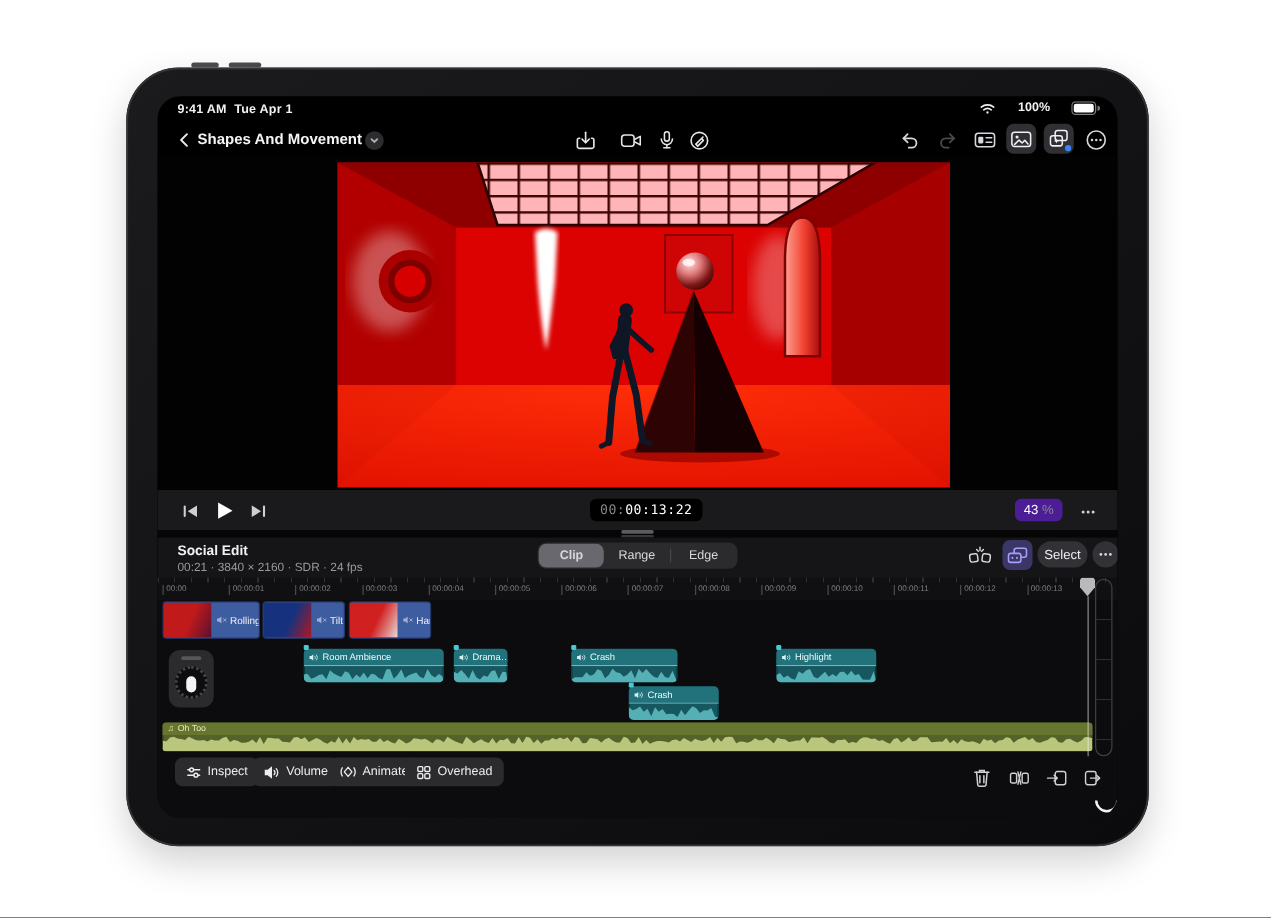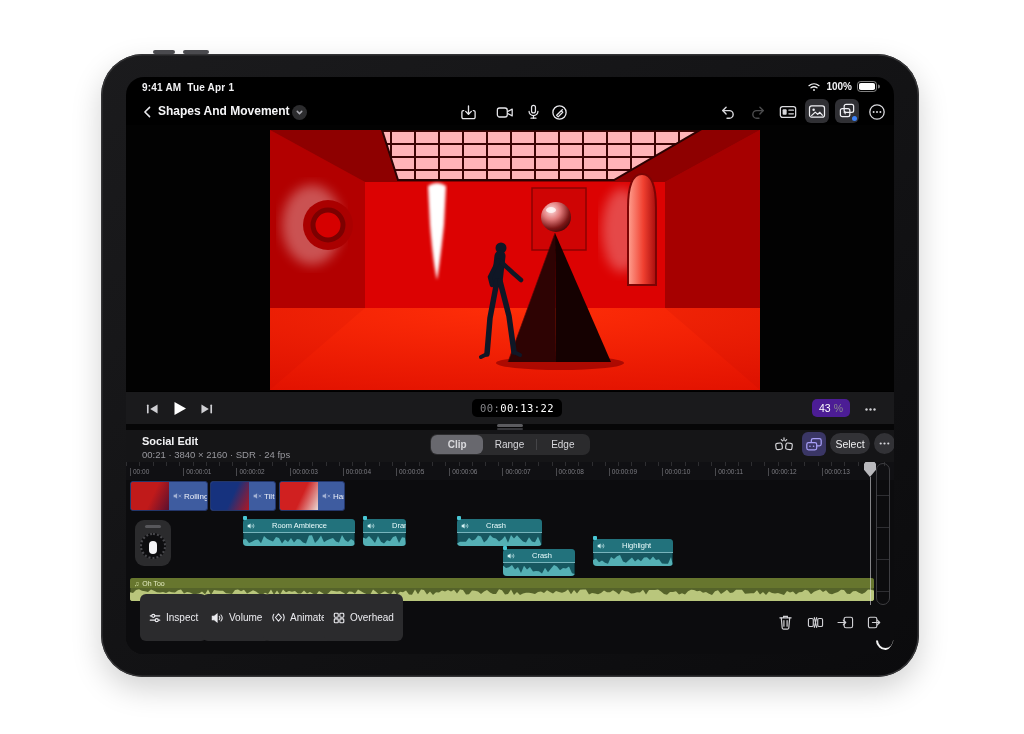--- a/index.html
+++ b/index.html
@@ -9,21 +9,21 @@
           background:linear-gradient(145deg,#1b1b1d,#0b0b0d);
           box-shadow:inset 0 0 0 1.5px #343436, 0 12px 30px rgba(0,0,0,.18);}
   .side-btn{position:absolute;height:4px;background:#4a4a4e;border-radius:2px;top:-4px;}
   .screen{position:absolute;left:25px;top:23px;width:768px;height:577px;border-radius:18px;
           background:#000;overflow:hidden;color:#fff;}
   .abs{position:absolute;}
   svg{display:block;}
 
   
   .status-left{left:16px;top:5px;font-size:10px;font-weight:700;color:#f2f2f4;letter-spacing:.2px;}
-  .status-right{right:14px;top:4px;display:flex;align-items:center;gap:5px;font-size:10px;font-weight:700;color:#f2f2f4;}
+  .status-right{right:14px;top:4px;display:flex;align-items:center;gap:17px;font-size:10px;font-weight:700;color:#f2f2f4;}
 
   
   .icon-btn{width:24px;height:24px;display:flex;align-items:center;justify-content:center;border-radius:6px;}
   .icon-btn.hl{background:#303034;}
   .blue-dot{position:absolute;right:2px;bottom:2px;width:5px;height:5px;border-radius:50%;background:#3d82f7;}
   .proj-title{left:32px;top:27px;font-size:12px;font-weight:700;color:#f5f5f7;}
   .chev-badge{left:166px;top:28px;width:15px;height:15px;border-radius:50%;background:#2c2c2e;
               display:flex;align-items:center;justify-content:center;}
 
   
@@ -61,21 +61,21 @@
   
   .tracks{left:0;top:50px;width:768px;height:175px;background:#0c0c0e;}
   .track{position:absolute;left:0;width:768px;}
   .vclip{position:absolute;top:0;height:30px;background:#3e5ca0;border:1px solid #23366a;border-radius:3px;
          box-sizing:border-box;display:flex;align-items:center;overflow:hidden;}
   .vclip.sel{border:1.5px solid #ffffff;border-radius:4px;}
   .vthumb{width:38px;height:100%;flex:none;}
   .vbadge{margin:0 2px 0 4px;opacity:.75;flex:none;display:flex;}
   .vlabel{font-size:8px;color:#eef1f8;white-space:nowrap;}
   .aclip{position:absolute;top:0;height:27px;background:#175760;border-radius:4px;box-shadow:inset 0 0 0 1px #0c3940;overflow:visible;}
-  .ahead{height:13px;background:#22727c;border-radius:4px 4px 0 0;display:flex;align-items:center;gap:17px;
+  .ahead{height:13px;background:#22727c;border-radius:4px 4px 0 0;display:flex;align-items:center;gap:3px;
          padding-left:4px;font-size:7.5px;color:#eafcfd;border-bottom:1px solid rgba(190,235,240,.55);overflow:hidden;white-space:nowrap;}
   .awave{height:13px;overflow:hidden;border-radius:0 0 4px 4px;}
   .adot{position:absolute;left:0;top:-3px;width:4px;height:4px;background:#49c7d4;border-radius:1px;}
   .mclip{position:absolute;top:0;height:23px;background:#55632a;border-radius:3px;overflow:hidden;
          box-shadow:inset 0 -1px 0 #c3d088, inset 0 0 0 1px #3c4a1c;}
   .mhead{height:10px;background:#67762e;display:flex;align-items:center;gap:3px;padding-left:4px;
          font-size:7px;color:#e4ecc2;}
   .mnote{font-size:7px;line-height:7px;color:#d7e3a8;}
 
   .jog{left:9px;top:90px;width:36px;height:46px;background:#2b2b2d;border-radius:9px;}
@@ -84,22 +84,22 @@
             border:2.5px dotted #47474b;box-sizing:border-box;}
   .jog-knob{position:absolute;left:14px;top:21px;width:8px;height:13px;background:#f4f4f6;border-radius:4px;}
 
   .scrollbar{left:750px;top:33px;width:14px;height:142px;border:1.5px solid #3e3e42;border-radius:7px;box-sizing:border-box;
              background:repeating-linear-gradient(180deg,transparent 0 31px,#2e2e32 31px 32px);}
   .playhead-line{top:47px;width:1px;height:128px;background:rgba(235,235,238,.55);}
   .playhead{top:32px;width:12px;height:15px;background:#b9b9bd;
             clip-path:polygon(12% 0,88% 0,100% 12%,100% 52%,50% 100%,0 52%,0 12%);}
 
   
-  .bbtn{position:absolute;top:164px;height:23px;background:#2b2b2d;border-radius:6px;color:#ececf0;
-        font-size:10px;display:flex;align-items:center;gap:5px;padding:12px 9px;}
+  .bbtn{position:absolute;top:176px;height:23px;background:#2b2b2d;border-radius:6px;color:#ececf0;
+        font-size:10px;display:flex;align-items:center;gap:5px;padding:0 9px;}
   .tool-ic{position:absolute;top:183px;width:18px;height:18px;display:flex;align-items:center;justify-content:center;}
   .corner-arc{left:750px;top:201px;width:15px;height:15px;border:2px solid transparent;
               border-bottom-color:#fff;border-left-color:#fff;border-radius:50%;transform:rotate(-45deg);opacity:.95;}
 </style>
 </head>
 <body>
 
 <div class="device">
   <div class="side-btn" style="left:52px;width:22px;"></div>
   <div class="side-btn" style="left:82px;width:26px;"></div>
@@ -438,21 +438,21 @@
                   </svg>
                 </span>
                 <span>Crash</span>
               </div>
               <div class="awave">
                 <svg width="85" height="13" preserveAspectRatio="none" viewBox="0 0 85 13">
                   <polygon points="0,13 0,10.6 3,8.7 6,8.7 9,8.7 12,4.8 15,7.5 18,6.6 21,2.4 24,3.5 27,9.6 30,6.9 33,2.0 36,4.8 39,5.4 42,8.4 45,6.5 48,3.1 51,9.7 54,2.0 57,5.4 60,2.2 63,5.5 66,8.4 69,9.4 72,4.3 75,8.5 78,9.3 81,3.6 84,10.8 85,13" fill="#55b0b5"></polygon>
                 </svg>
               </div>
             </div>
-            <div class="aclip" style="left: 467px; width: 80px; margin-top: 20px;">
+            <div class="aclip" style="left: 495px; width: 80px;">
               <div class="adot"></div>
               <div class="ahead">
                 <span>
                   <svg width="8" height="8" viewBox="0 0 12 12">
                     <path d="M1 4.3 H3 L5.4 2.3 V9.7 L3 7.7 H1 Z" fill="#d4f2f4"></path>
                     <path d="M7.2 4.2 a2.6 2.6 0 0 1 0 3.6 M9 2.6 a5 5 0 0 1 0 6.8" stroke="#d4f2f4" fill="none" stroke-width="1"></path>
                   </svg>
                 </span>
                 <span>Highlight</span>
               </div>

